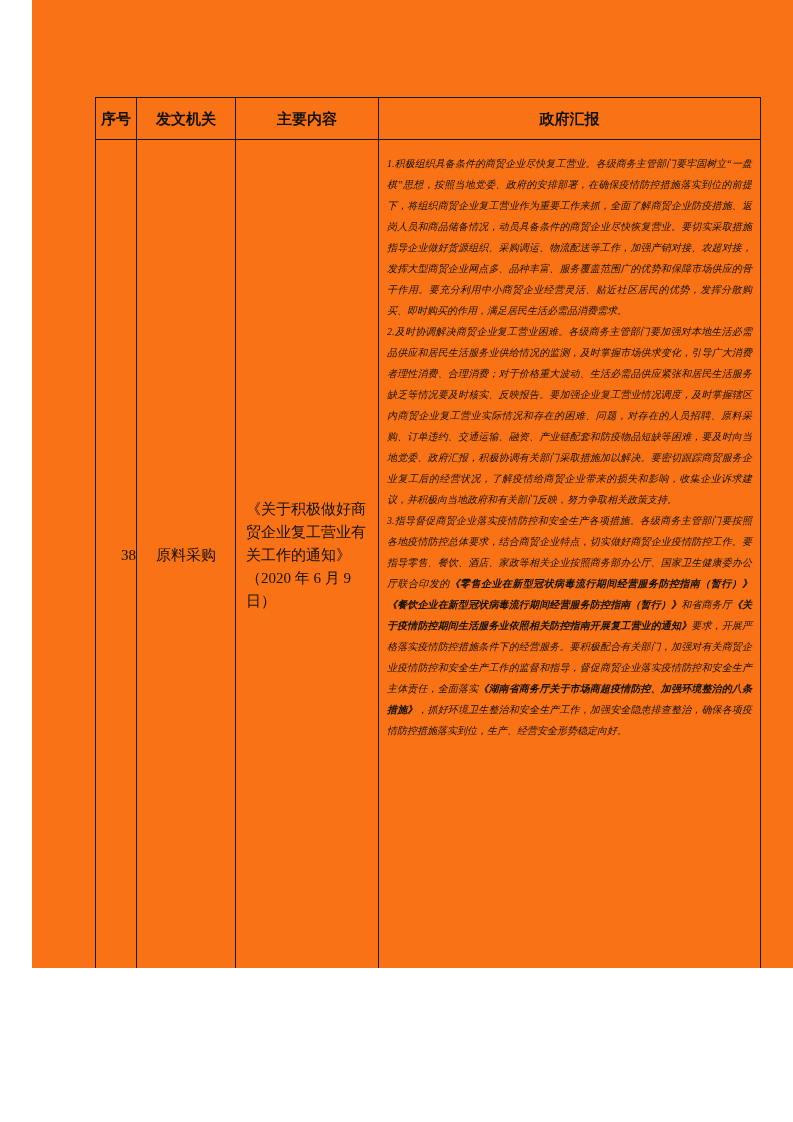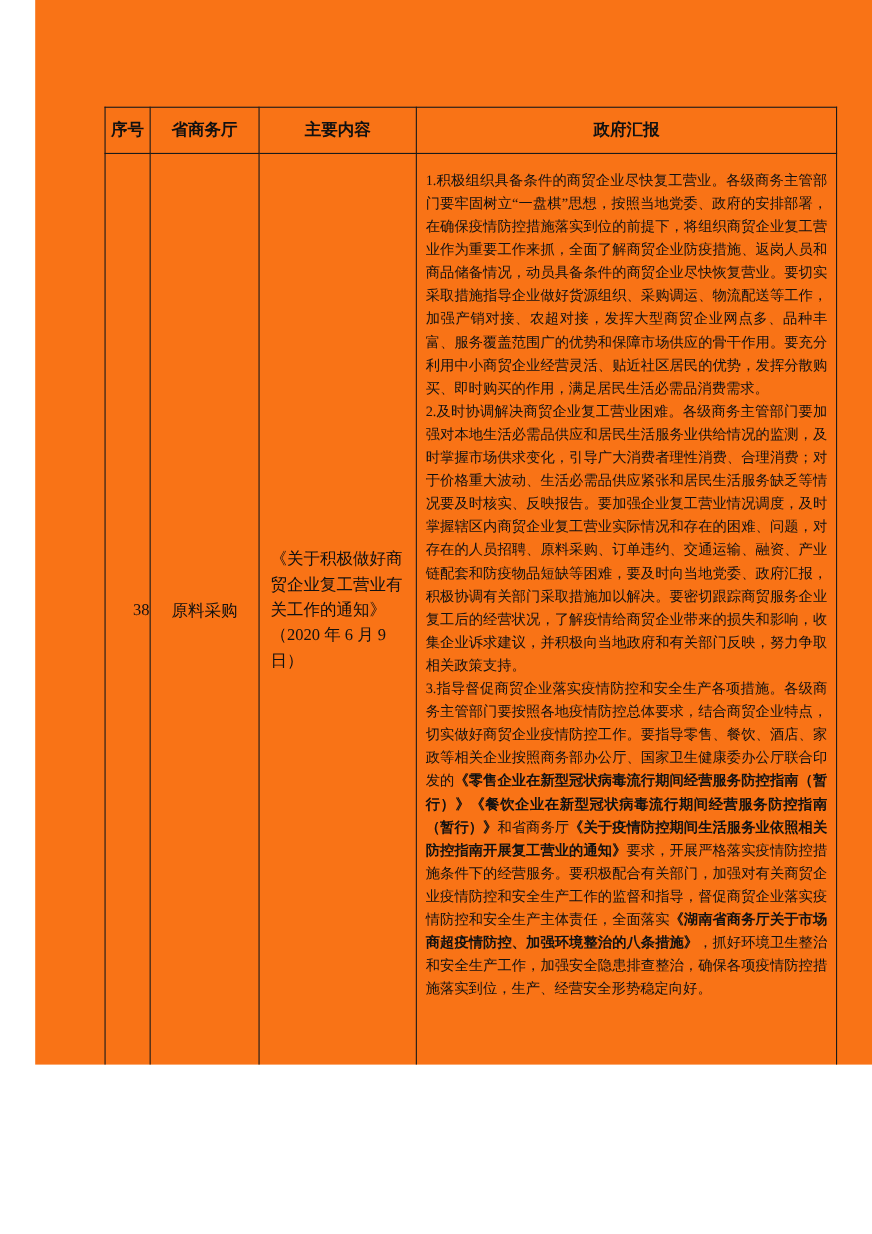--- a/index.html
+++ b/index.html
@@ -58,21 +58,22 @@
   }
   td.cell-main {
     vertical-align: top;
     padding: 13px 8px 10px 8px;
     height: 832px;
   }
   td.cell-main p {
     text-align: justify;
     text-justify: inter-ideograph;
     line-height: 21px;
-    font-size: 13px;
+    font-size: 10px;
+    font-style: italic;
   }
   td.cell-main p span.bold { font-weight: bold; }
   .page-number {
     position: absolute;
     top: 1026px;
     left: 0;
     width: 100%;
     text-align: center;
     font-size: 13px;
     color: #111111;
@@ -86,21 +87,21 @@
   <table class="doc-table">
     <colgroup>
       <col class="c-index">
       <col class="c-agency">
       <col class="c-title">
       <col class="c-main">
     </colgroup>
     <thead>
       <tr>
         <th>序号</th>
-        <th>省商务厅</th>
+        <th>发文机关</th>
         <th>主要内容</th>
         <th>政府汇报</th>
       </tr>
     </thead>
     <tbody>
       <tr>
         <td class="cell-index">38</td>
         <td class="cell-agency">原料采购</td>
         <td class="cell-title">《关于积极做好商贸企业复工营业有关工作的通知》（2020 年 6 月 9 日）</td>
         <td class="cell-main">

